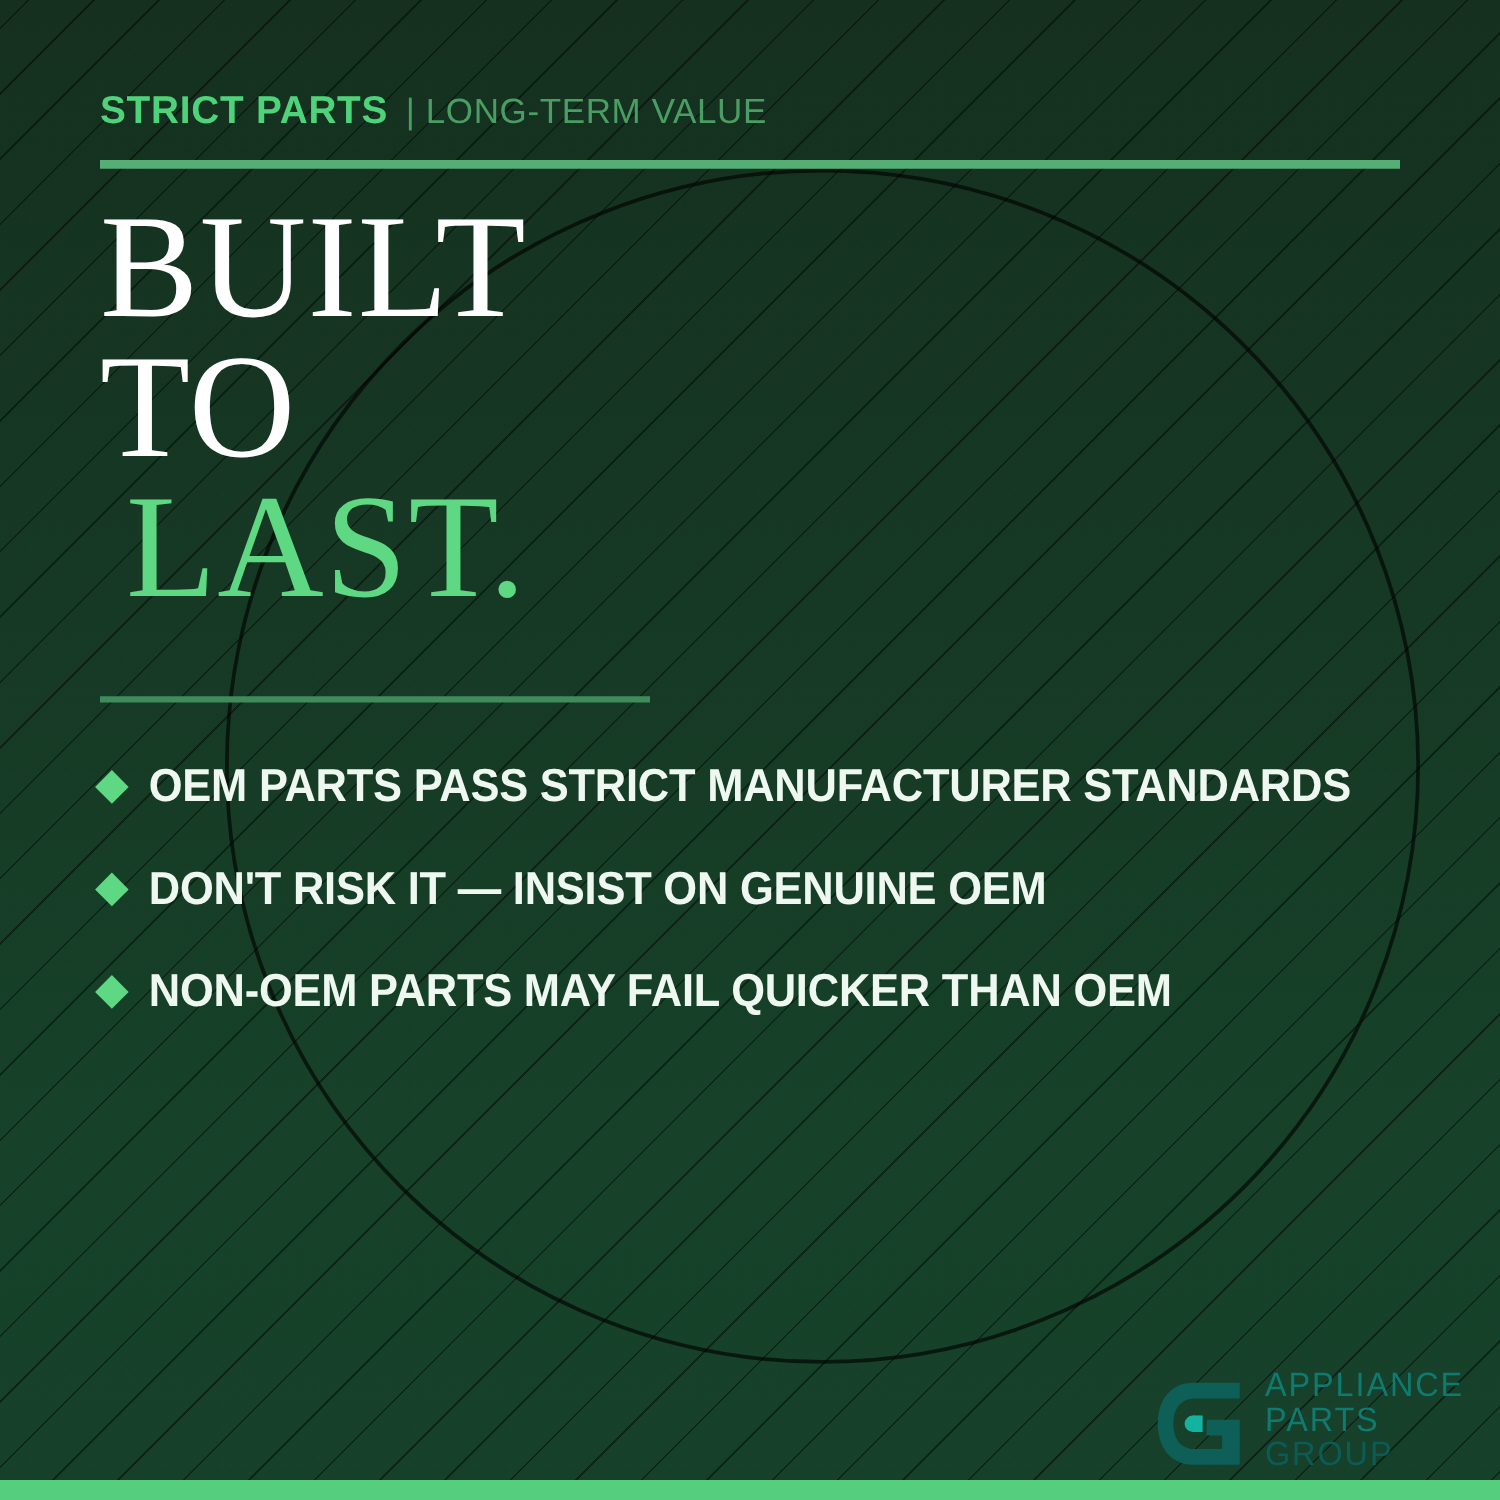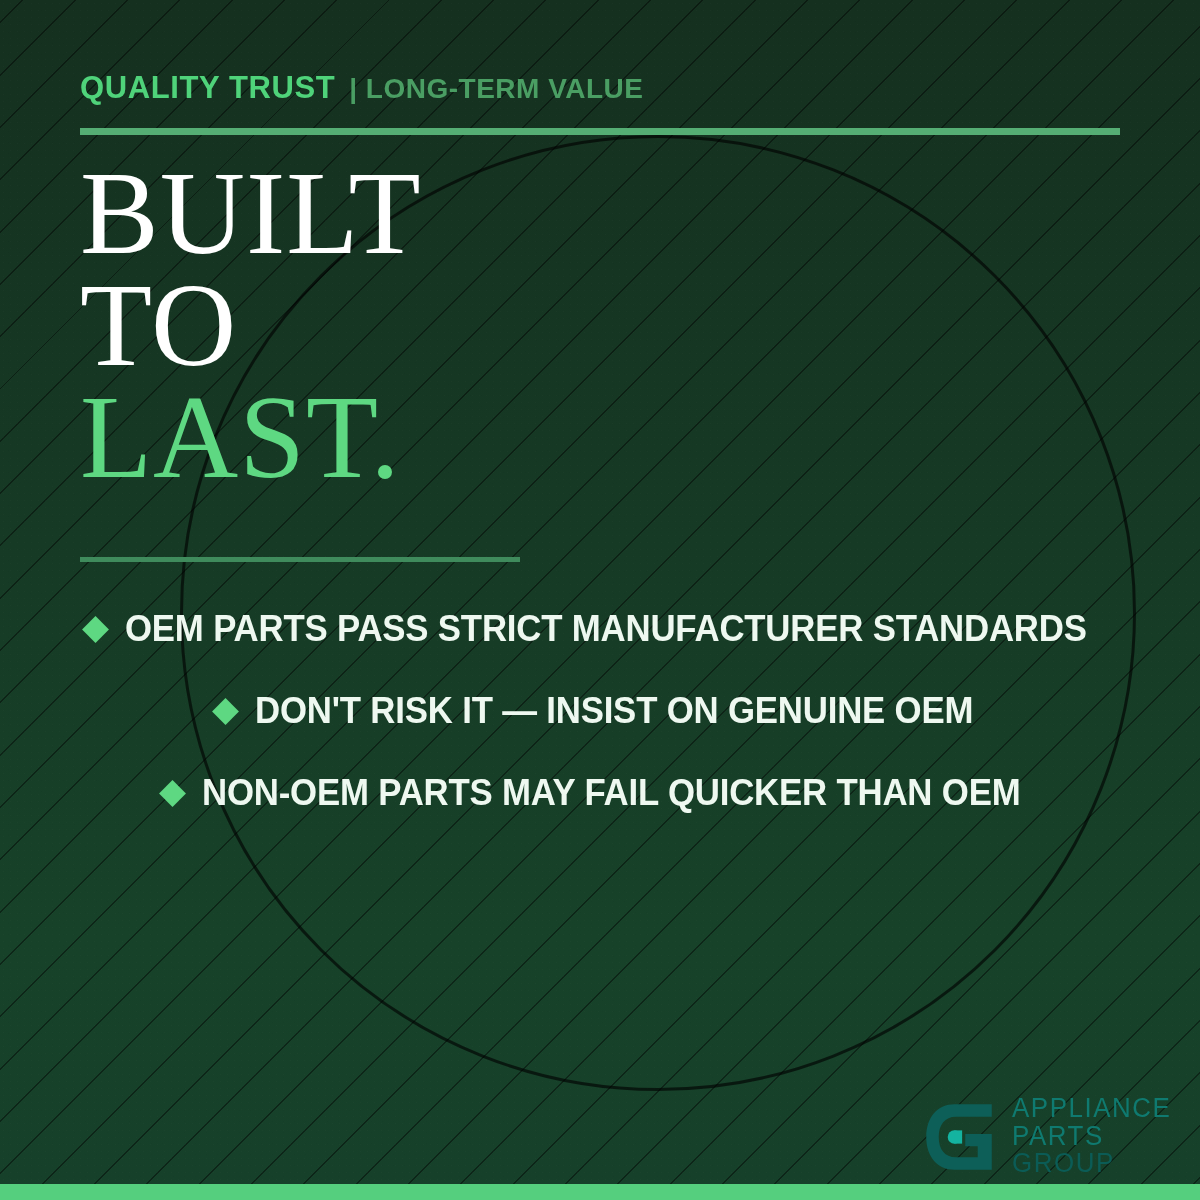--- a/index.html
+++ b/index.html
@@ -66,21 +66,21 @@
     white-space: nowrap;
   }
   .eyebrow-main {
     font-size: 31px;
     font-weight: 700;
     letter-spacing: 0.6px;
     color: #4fd37a;
   }
   .eyebrow-sub {
     font-size: 28px;
-    font-weight: 700;
+    font-weight: 400;
     letter-spacing: 0.5px;
     color: #4a9e63;
   }
 
   .rule-top {
     position: absolute;
     left: 80px;
     top: 128px;
     width: 1040px;
     height: 7px;
@@ -93,21 +93,21 @@
     left: 80px;
     top: 158px;
     font-family: "Liberation Serif", serif;
     font-weight: 400;
     font-size: 118px;
     line-height: 0.95;
     letter-spacing: 1px;
   }
   .headline .line { display: block; }
   .hl-white { color: #ffffff; }
-  .hl-green { color: #5ed882; }
+  .hl-green { color: #5ed882; text-align: right; }
 
   .rule-mid {
     position: absolute;
     left: 80px;
     top: 557px;
     width: 440px;
     height: 5px;
     background: #3f8b5c;
   }
 
@@ -117,21 +117,20 @@
     left: 80px;
     top: 588px;
     width: 1075px;
   }
   .bullet-row {
     display: flex;
     align-items: center;
     height: 82px;
     gap: 20px;
     white-space: nowrap;
-    justify-content: center;
   }
   .diamond {
     flex: 0 0 auto;
     width: 19px;
     height: 19px;
     background: #5ed882;
     transform: rotate(45deg);
   }
   .bullet-text {
     font-size: 37px;
@@ -141,21 +140,21 @@
     transform: scaleX(0.94);
     transform-origin: left center;
   }
 
   
   .logo {
     position: absolute;
     right: 22px;
     bottom: 22px;
     display: flex;
-    align-items: center;
+    align-items: flex-end;
     gap: 14px;
   }
   .logo-mark {
     width: 78px;
     height: 78px;
     flex: 0 0 auto;
   }
   .logo-words {
     display: flex;
     flex-direction: column;
@@ -183,21 +182,21 @@
 </head>
 <body>
 
 <div id="poster">
 
   <div class="bg-stripes"></div>
   <div class="bg-noise"></div>
   <div class="bg-circle"></div>
 
   <div class="eyebrow">
-    <span class="eyebrow-main">QUALITY TRUST</span>
+    <span class="eyebrow-main">STRICT PARTS</span>
     <span class="eyebrow-sub">| LONG-TERM VALUE</span>
   </div>
 
   <div class="rule-top"></div>
 
   <div class="headline">
     <span class="line hl-white">BUILT</span>
     <span class="line hl-white">TO</span>
     <span class="line hl-green">LAST.</span>
   </div>

